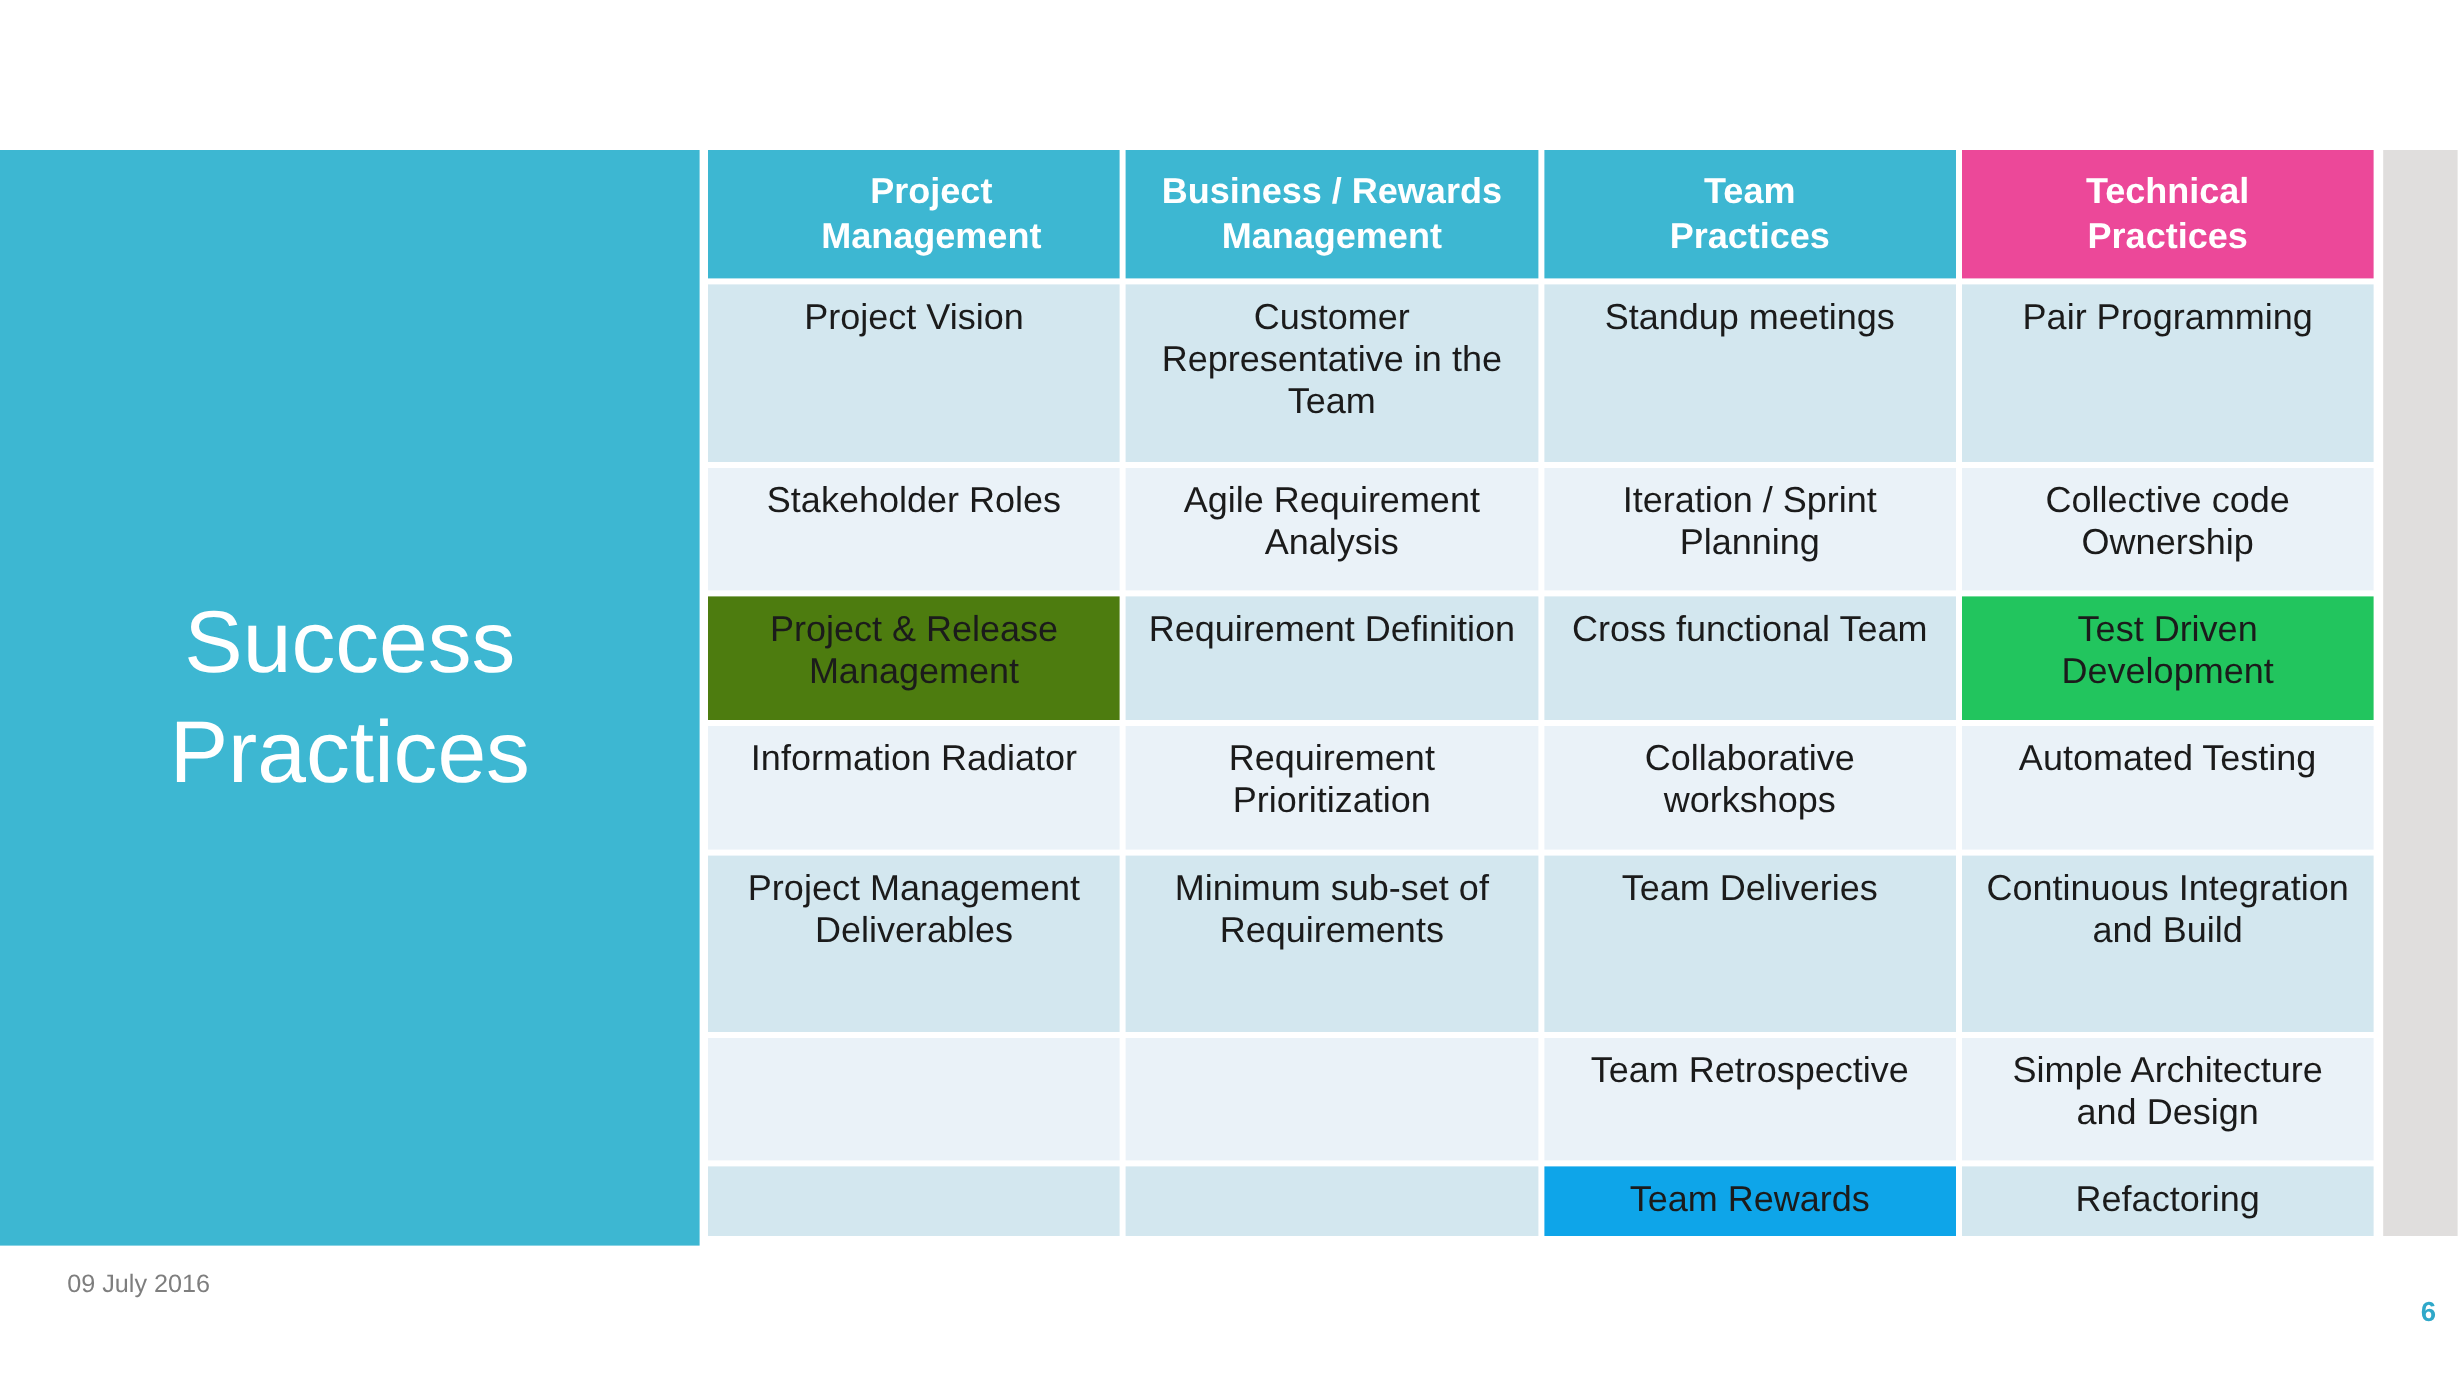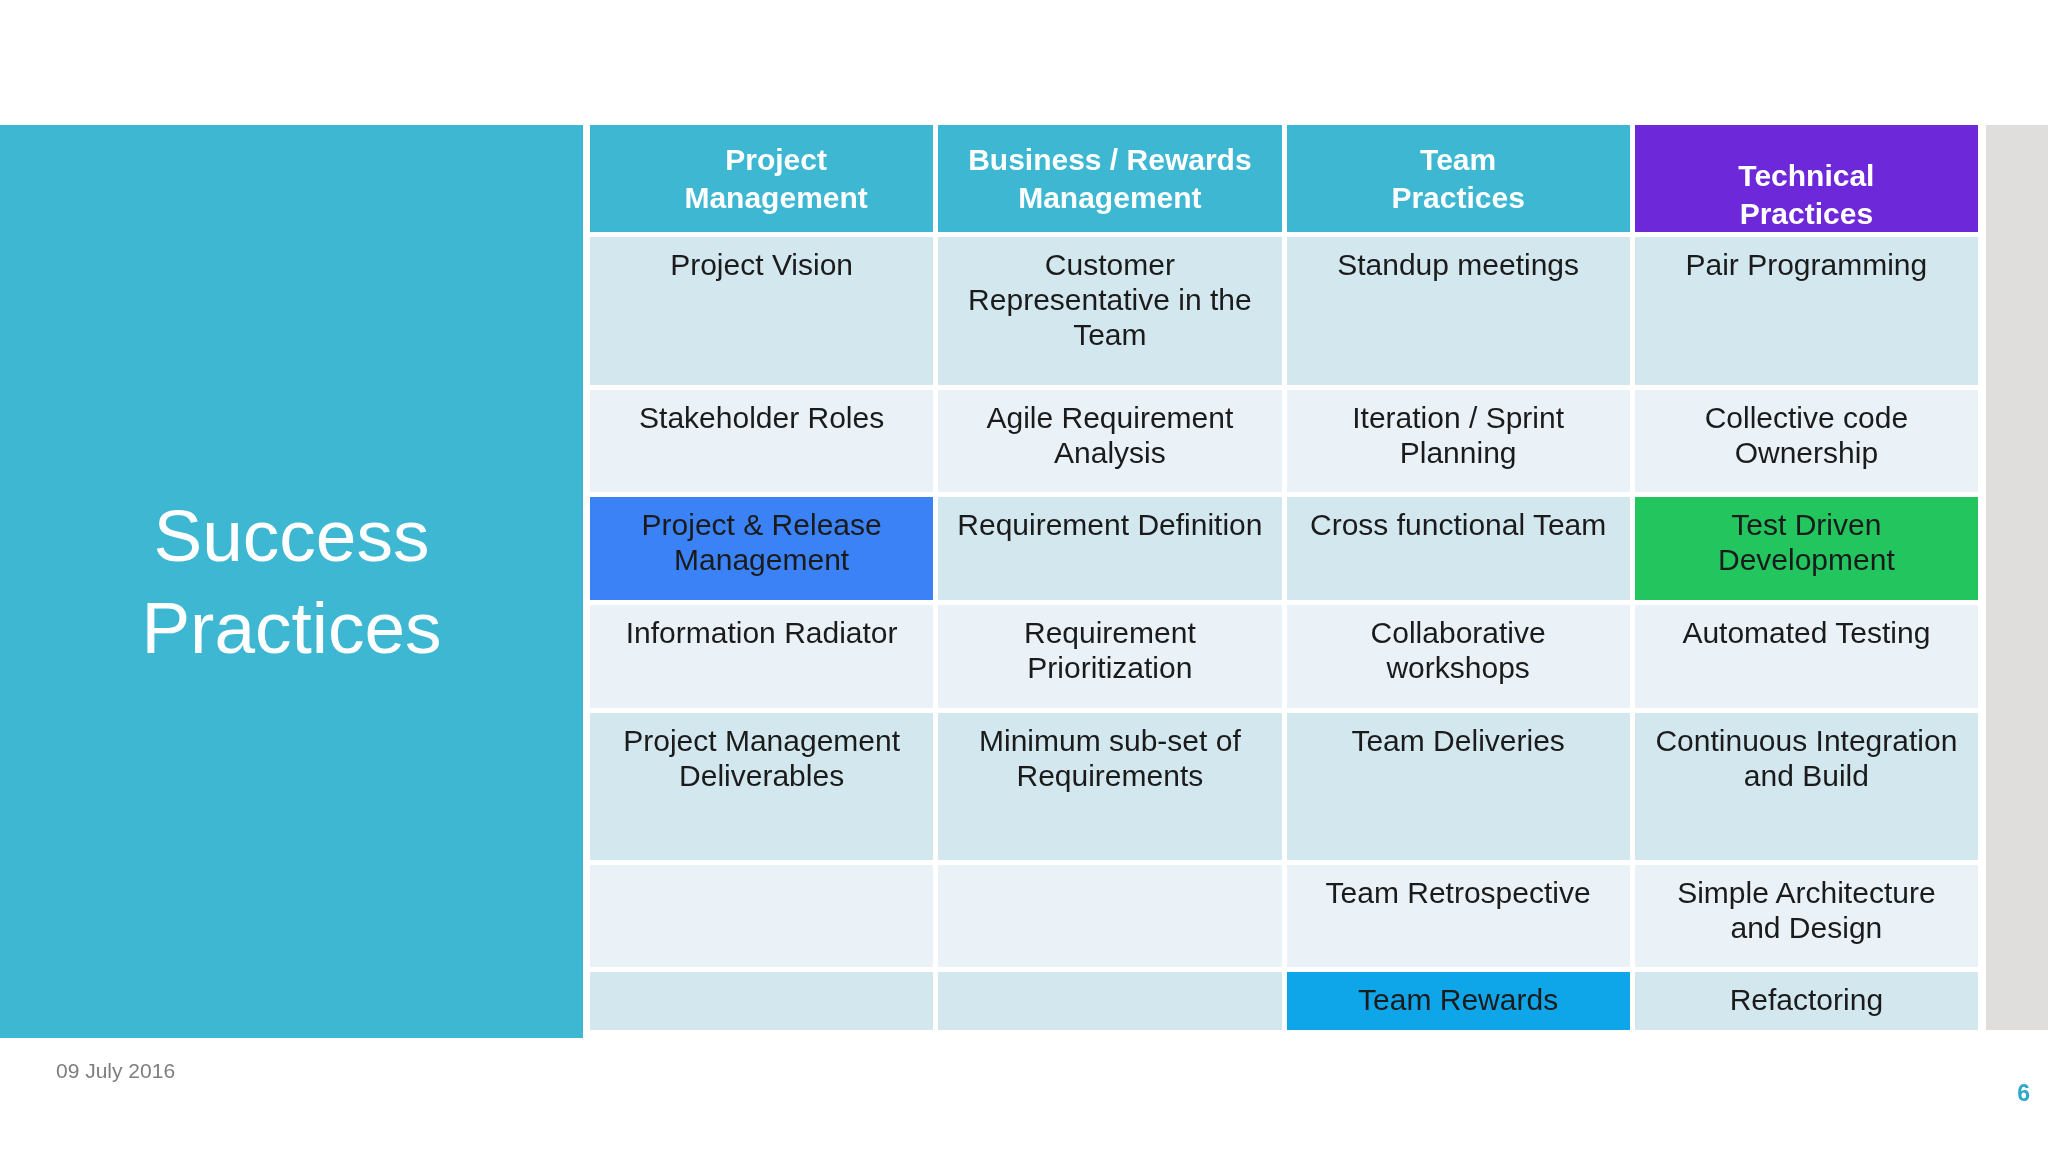--- a/index.html
+++ b/index.html
@@ -83,36 +83,36 @@
     <div>Management</div>
   </div>
   <div class="hcell" style="background: rgb(61, 183, 210);">
     <div>Business / Rewards</div>
     <div>Management</div>
   </div>
   <div class="hcell" style="background: rgb(61, 183, 210);">
     <div>Team</div>
     <div>Practices</div>
   </div>
-  <div class="hcell" style="background: #6d28d9; justify-content: flex-end;">
+  <div class="hcell" style="background: #ec4899;">
     <div>Technical</div>
     <div>Practices</div>
   </div>
 
   <div class="cell dark" style="background: rgb(211, 231, 239);">Project Vision</div>
   <div class="cell dark" style="background: rgb(211, 231, 239);">Customer Representative in the Team</div>
   <div class="cell dark" style="background: rgb(211, 231, 239);">Standup meetings</div>
   <div class="cell dark" style="background: rgb(211, 231, 239);">Pair Programming</div>
 
   <div class="cell light" style="background: rgb(234, 242, 248);">Stakeholder Roles</div>
   <div class="cell light" style="background: rgb(234, 242, 248);">Agile Requirement Analysis</div>
   <div class="cell light" style="background: rgb(234, 242, 248);">Iteration / Sprint Planning</div>
   <div class="cell light" style="background: rgb(234, 242, 248);">Collective code Ownership</div>
 
-  <div class="cell dark" style="background: #3b82f6; text-align: center;">Project &amp; Release Management</div>
+  <div class="cell dark" style="background: #4d7c0f; text-align: center;">Project &amp; Release Management</div>
   <div class="cell dark" style="background: rgb(211, 231, 239);">Requirement Definition</div>
   <div class="cell dark" style="background: rgb(211, 231, 239);">Cross functional Team</div>
   <div class="cell dark" style="background: #22c55e;">Test Driven Development</div>
 
   <div class="cell light" style="background: rgb(234, 242, 248);">Information Radiator</div>
   <div class="cell light" style="background: rgb(234, 242, 248);">Requirement Prioritization</div>
   <div class="cell light" style="background: rgb(234, 242, 248);">Collaborative workshops</div>
   <div class="cell light" style="background: rgb(234, 242, 248);">Automated Testing</div>
 
   <div class="cell dark" style="background: rgb(211, 231, 239);">Project Management Deliverables</div>

